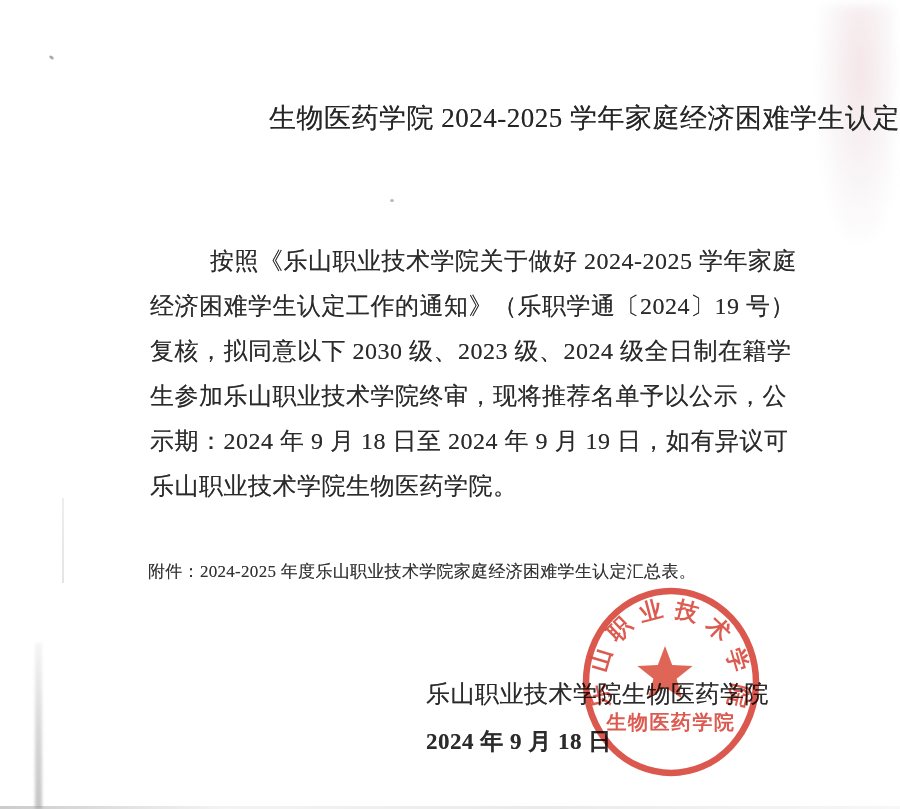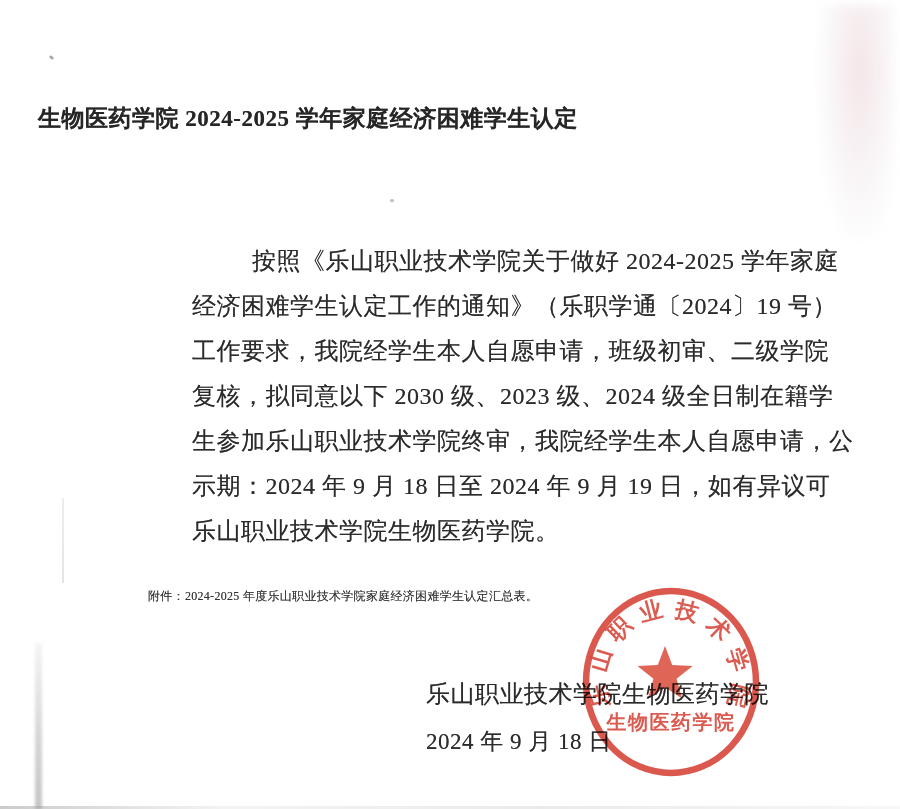--- a/index.html
+++ b/index.html
@@ -7,55 +7,54 @@
     position:relative;
     width:900px;height:809px;
     background:#ffffff;
     overflow:hidden;
     font-family:"Liberation Serif","DejaVu Serif",serif;
     color:#2d2d2d;
   }
   
   .title-block{
     position:absolute;top:95px;left:38px;width:862px;
-    text-align:left;
-    font-size:23px;font-weight:bold;line-height:47px;
+    text-align:right;
+    font-size:27px;font-weight:normal;line-height:47px;
     color:#262626;
     letter-spacing:0.5px;
     text-shadow:0 0 0.6px rgba(40,40,40,.65);
   }
   
   .body-block{
     position:absolute;top:239px;left:150px;width:645px;
     font-size:24px;line-height:45px;
     letter-spacing:0.5px;
     color:#2b2b2b;
     text-shadow:0 0 0.5px rgba(45,45,45,.6);
-    margin-left:42px;
   }
   .body-block .line{white-space:nowrap;}
   .body-block .line.indent{text-indent:60px;}
   
   .attachment{
-    position:absolute;top:584px;left:148px;width:620px;
-    font-size:12px;line-height:24px;
+    position:absolute;top:560px;left:148px;width:620px;
+    font-size:17px;line-height:24px;
     letter-spacing:0.3px;
     color:#333;
     text-shadow:0 0 0.5px rgba(50,50,50,.55);
     white-space:nowrap;
   }
   
   .sign-block{
     position:absolute;top:671px;right:131px;
     font-size:24px;line-height:47px;
     color:#2b2b2b;
     letter-spacing:0.5px;
     text-shadow:0 0 0.5px rgba(45,45,45,.6);
   }
-  .sign-block .date-line{font-size:23px;padding-right:3px;}
+  .sign-block .date-line{font-size:23px;padding-right:3px;font-weight:bold;}
   
   .seal{
     position:absolute;left:561px;top:572px;width:220px;height:220px;
     mix-blend-mode:multiply;
     opacity:0.92;
     pointer-events:none;
   }
   .seal svg{display:block;width:220px;height:220px;}
   .seal text{
     font-family:"Liberation Serif","DejaVu Serif",serif;
@@ -88,23 +87,22 @@
   <div class="artifact right-smudge"></div>
   <div class="artifact bottom-edge"></div>
 
   <div class="title-block">
     <div>生物医药学院 2024-2025 学年家庭经济困难学生认定</div>
   </div>
 
   <div class="body-block">
     <div class="line indent">按照《乐山职业技术学院关于做好 2024-2025 学年家庭</div>
     <div class="line">经济困难学生认定工作的通知》（乐职学通〔2024〕19 号）</div>
-    <div class="line">工作要求，我院经学生本人自愿申请，班级初审、二级学院</div>
     <div class="line">复核，拟同意以下 2030 级、2023 级、2024 级全日制在籍学</div>
-    <div class="line">生参加乐山职业技术学院终审，我院经学生本人自愿申请，公</div>
+    <div class="line">生参加乐山职业技术学院终审，现将推荐名单予以公示，公</div>
     <div class="line">示期：2024 年 9 月 18 日至 2024 年 9 月 19 日，如有异议可</div>
     <div class="line">乐山职业技术学院生物医药学院。</div>
   </div>
 
   <div class="attachment">附件：2024-2025 年度乐山职业技术学院家庭经济困难学生认定汇总表。</div>
 
   <div class="sign-block">
     <div>乐山职业技术学院生物医药学院</div>
     <div class="date-line">2024 年 9 月 18 日</div>
   </div>

